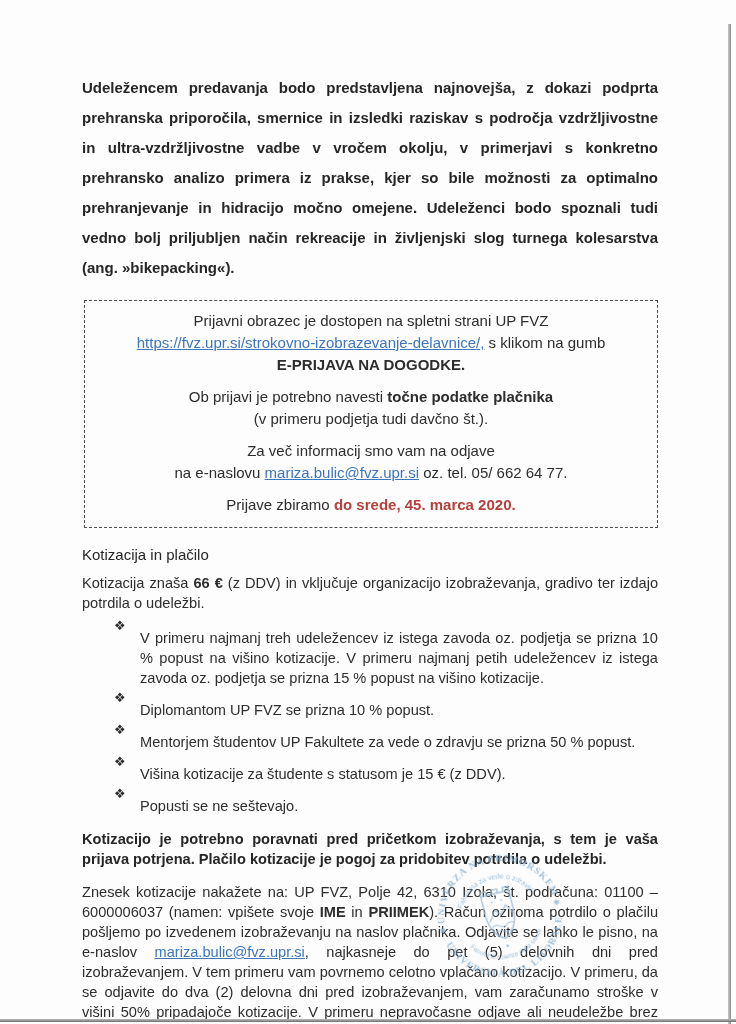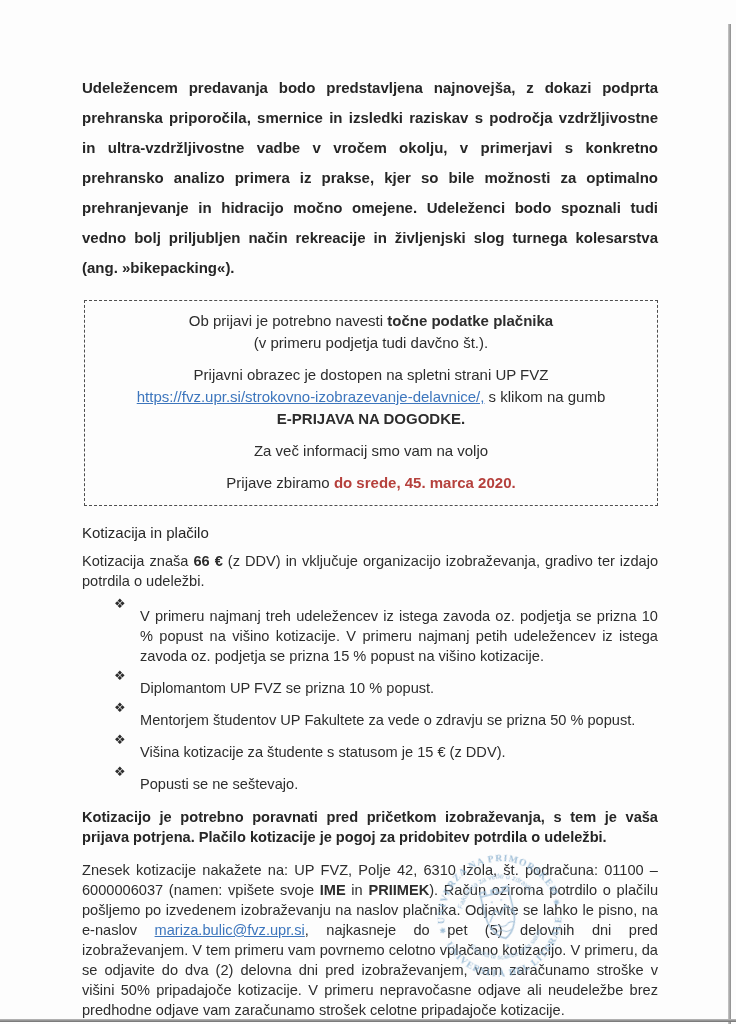--- a/index.html
+++ b/index.html
@@ -70,30 +70,31 @@
 <body>
 
 <div class="page">
 
   <div class="content">
 
     <p class="intro">Udeležencem predavanja bodo predstavljena najnovejša, z dokazi podprta prehranska priporočila, smernice in izsledki raziskav s področja vzdržljivostne in ultra-vzdržljivostne vadbe v vročem okolju, v primerjavi s konkretno prehransko analizo primera iz prakse, kjer so bile možnosti za optimalno prehranjevanje in hidracijo močno omejene. Udeleženci bodo spoznali tudi vedno bolj priljubljen način rekreacije in življenjski slog turnega kolesarstva (ang. »bikepacking«).</p>
 
     <div class="signup-box">
       <div class="group">
-        <p><span>Ob prijavi je potrebno navesti </span><b>točne podatke plačnika</b></p>
-        <p>(v primeru podjetja tudi davčno št.).</p>
-      </div>
-      <div class="group">
         <p>Prijavni obrazec je dostopen na spletni strani UP FVZ</p>
         <p><a class="link">https://fvz.upr.si/strokovno-izobrazevanje-delavnice/,</a><span> s klikom na gumb</span></p>
         <p><b>E-PRIJAVA NA DOGODKE.</b></p>
       </div>
       <div class="group">
-        <p>Za več informacij smo vam na voljo</p>
+        <p><span>Ob prijavi je potrebno navesti </span><b>točne podatke plačnika</b></p>
+        <p>(v primeru podjetja tudi davčno št.).</p>
+      </div>
+      <div class="group">
+        <p>Za več informacij smo vam na odjave</p>
+        <p><span>na e-naslovu </span><a class="link">mariza.bulic@fvz.upr.si</a><span> oz. tel. 05/ 662 64 77.</span></p>
       </div>
       <div class="group">
         <p><span>Prijave zbiramo </span><span class="deadline">do srede, 45. marca 2020.</span></p>
       </div>
     </div>
 
     <p class="fees-heading">Kotizacija in plačilo</p>
 
     <p class="fees-intro"><span>Kotizacija znaša </span><b>66 €</b><span> (z DDV) in vključuje organizacijo izobraževanja, gradivo ter izdajo potrdila o udeležbi.</span></p>
 

